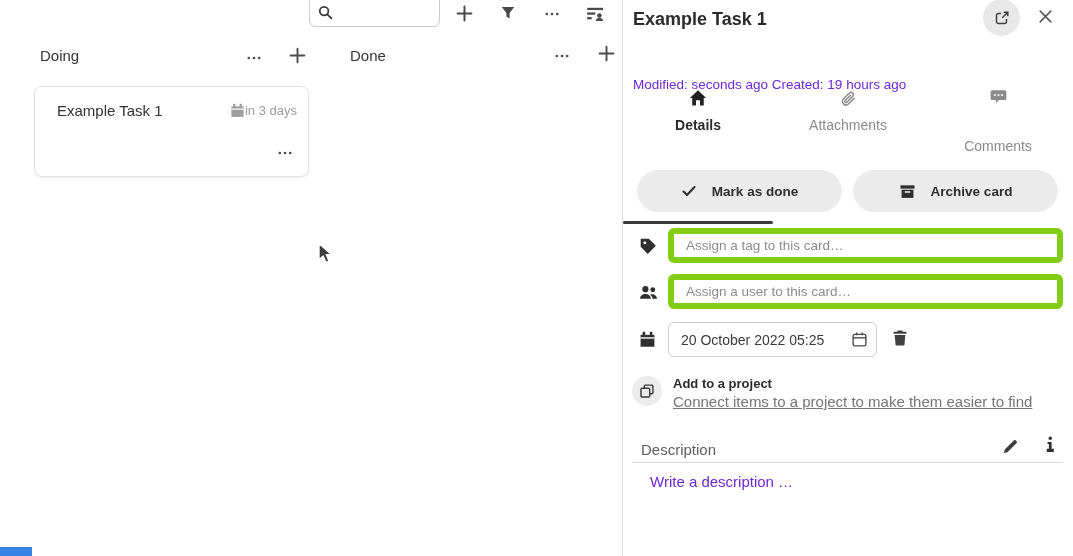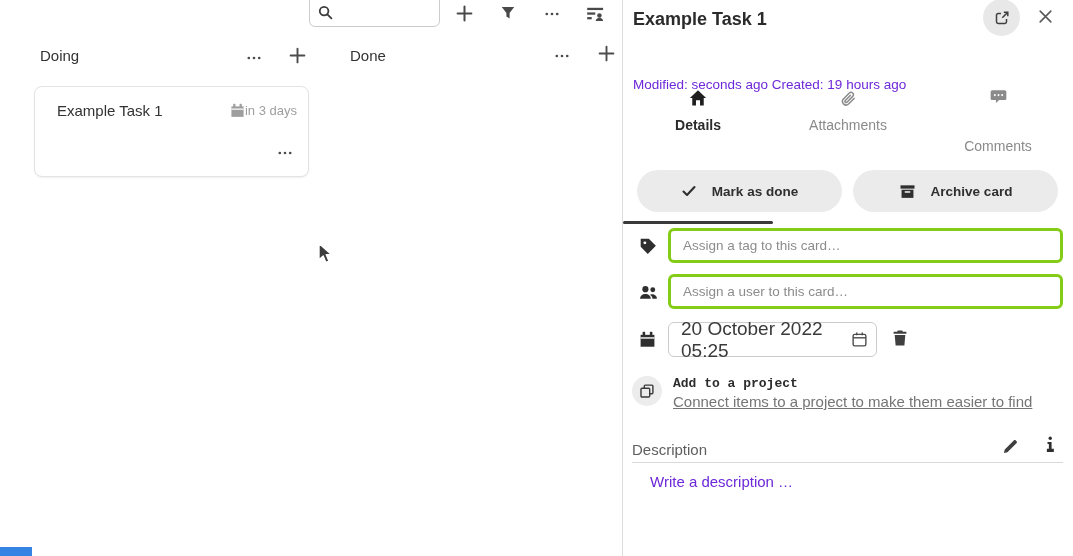--- a/index.html
+++ b/index.html
@@ -67,42 +67,42 @@
     position: absolute; top: 170px; height: 42px; border-radius: 21px; border: none;
     background: #ebebeb; cursor: pointer; display: flex; align-items: center; justify-content: center; gap: 15px;
     font-family: "Liberation Sans", sans-serif; font-size: 13.5px; font-weight: bold; color: #2f2f2f;
   }
   #mark-done-btn { left: 14px; width: 205px; }
   #archive-btn { left: 230px; width: 205px; }
 
   .gutter-icon { position: absolute; left: 16px; color: #2f2f2f; }
   .assign-input {
     position: absolute; left: 45px; width: 395px; height: 35px;
-    border: 3px solid #84cc16; border-radius: 6px; padding: 0 12px;
+    border: 6px solid #84cc16; border-radius: 6px; padding: 0 12px;
     font: 13.5px "Liberation Sans", sans-serif; color: #333; outline: none;
   }
   .assign-input::placeholder { color: #8c8c8c; opacity: 1; }
 
   #date-field {
     position: absolute; left: 45px; top: 322px; width: 209px; height: 35px;
     border: 1px solid #ccc; border-radius: 6px; background: #fff; cursor: pointer;
     display: flex; align-items: center; padding: 0 8px 0 12px;
   }
-  #date-value { font-size: 19px; color: #3a3a3a; flex: 1; }
+  #date-value { font-size: 14px; color: #3a3a3a; flex: 1; }
   #trash-btn { position: absolute; left: 268px; top: 329px; color: #3f3f3f; }
 
   #project-row { position: absolute; left: 0; top: 370px; width: 450px; height: 44px; cursor: pointer; }
   #project-icon-circle {
     position: absolute; left: 9px; top: 6px; width: 30px; height: 30px; border-radius: 50%;
     background: #ececec; display: flex; align-items: center; justify-content: center; color: #3a3a3a;
   }
-  #project-title { position: absolute; left: 50px; top: 6px; font-size: 13px; font-weight: bold; color: #2c2c2c; font-family: Liberation Mono, monospace; }
+  #project-title { position: absolute; left: 50px; top: 6px; font-size: 13px; font-weight: bold; color: #2c2c2c; }
   #project-subtitle { position: absolute; left: 50px; top: 23px; font-size: 15px; color: #757575; text-decoration: underline; }
 
-  #desc-label { position: absolute; left: 9px; top: 441px; font-size: 15px; color: #5e5e5e; }
+  #desc-label { position: absolute; left: 18px; top: 441px; font-size: 15px; color: #5e5e5e; }
   #desc-edit-btn { position: absolute; left: 379px; top: 438px; color: #3f3f3f; }
   #desc-info-btn { position: absolute; left: 418px; top: 435px; color: #2f2f2f; }
   #desc-divider { position: absolute; left: 9px; top: 462px; width: 431px; height: 1px; background: #d9d9d9; }
   #desc-placeholder { position: absolute; left: 27px; top: 473px; font-size: 15px; color: #6d28d9; cursor: text; width: 420px; }
 </style>
 </head>
 <body>
 
 <div id="board">
 

